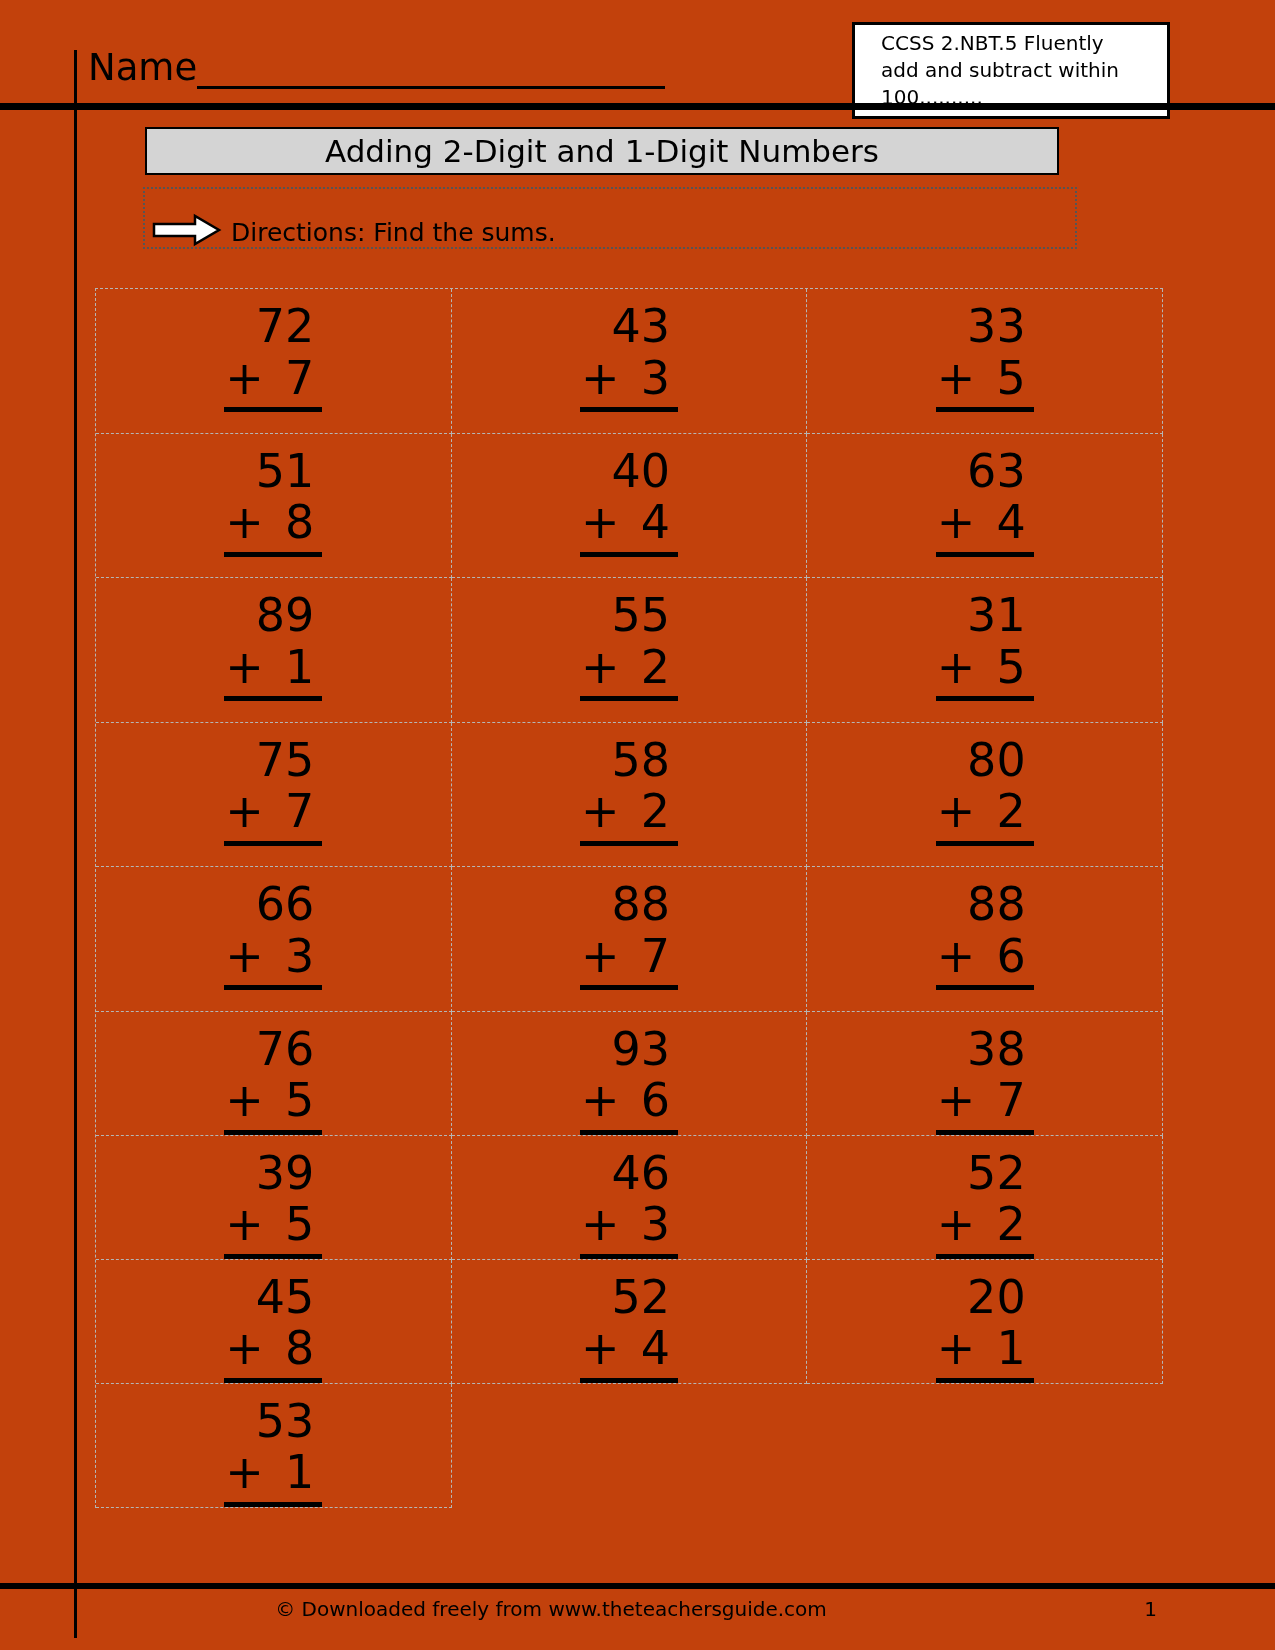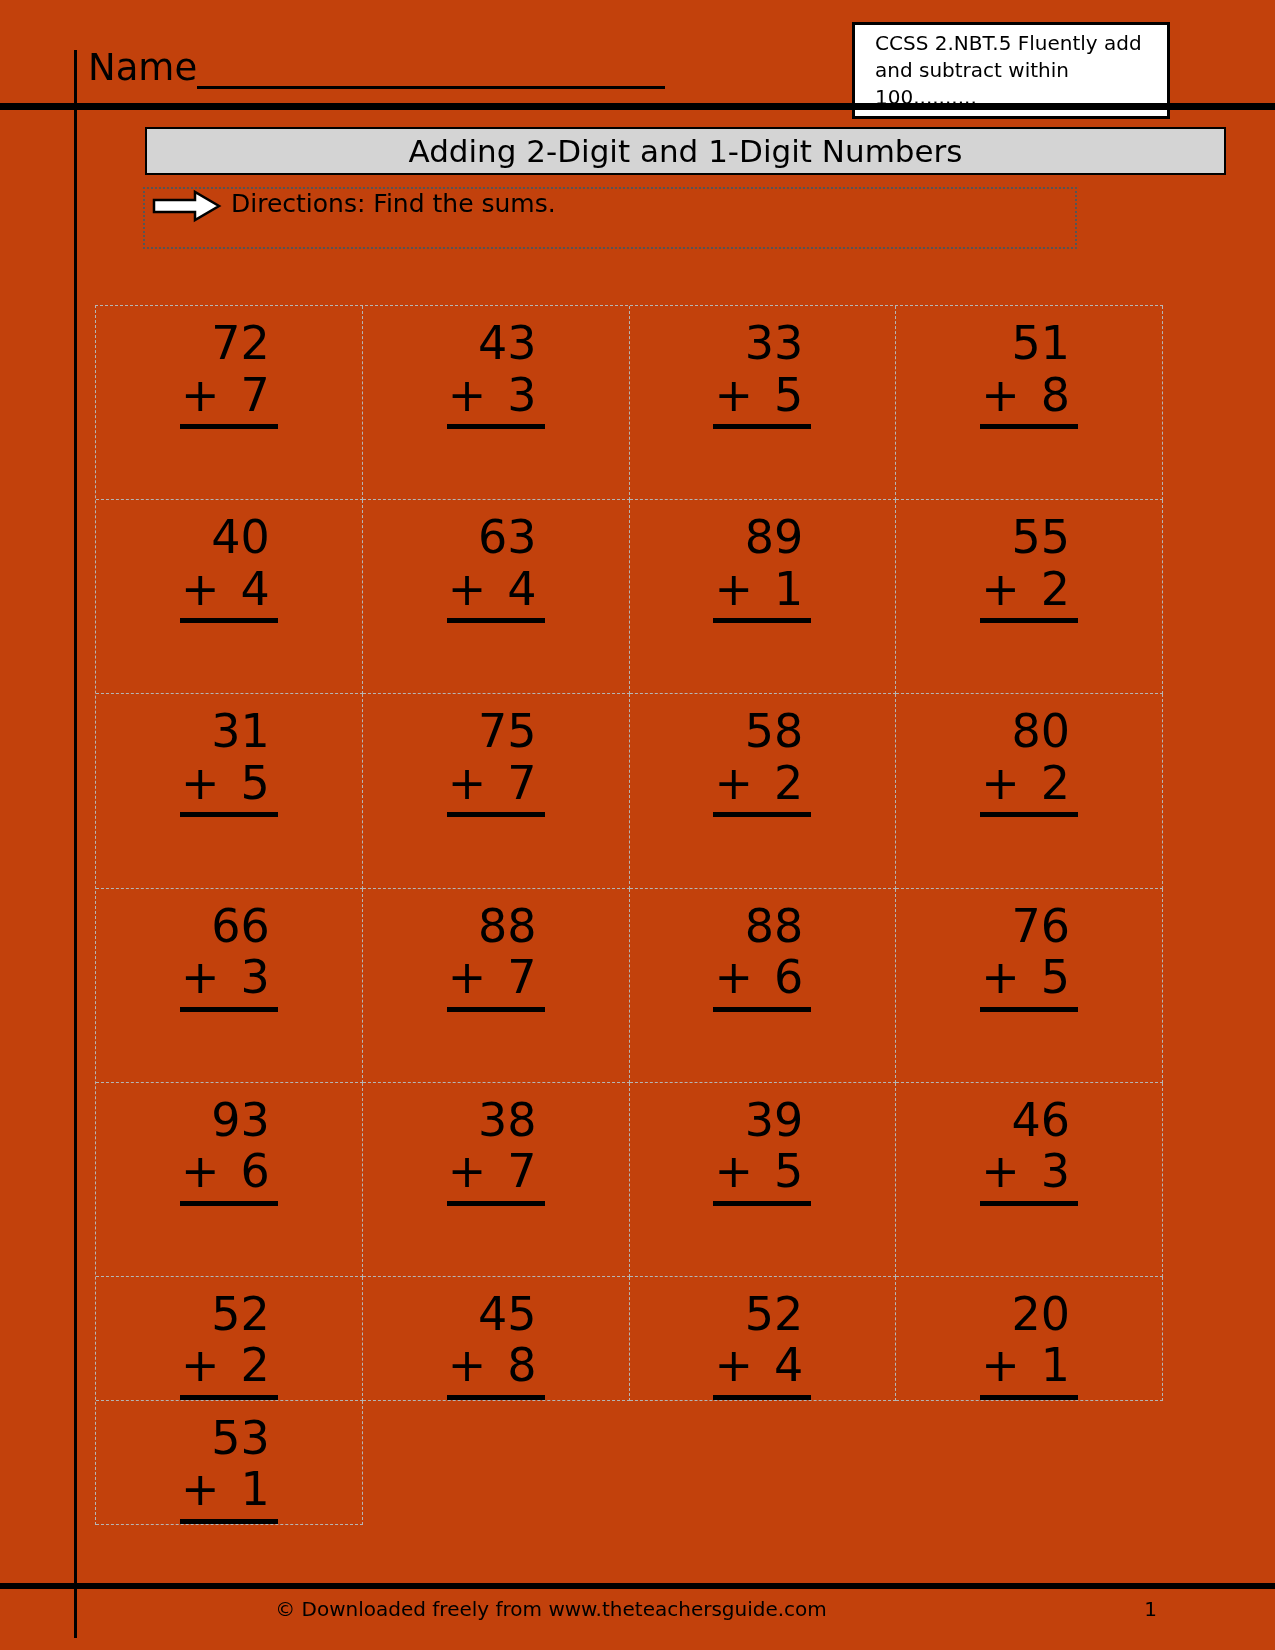--- a/index.html
+++ b/index.html
@@ -10,39 +10,39 @@
   }
   .margin-line { position:absolute; left:74px; top:50px; width:3px; height:1588px; background:#000; }
 
   .name-row { position:absolute; left:88px; top:46px; display:flex; align-items:flex-end; font-size:37px; }
   .name-underline { display:inline-block; width:468px; height:40px; border-bottom:3px solid #000; }
 
   .top-rule { position:absolute; left:0; top:103px; width:1275px; height:7px; background:#000; }
 
   .ccss-box {
     position:absolute; left:852px; top:22px; width:318px; min-height:72px;
-    border:3px solid #000; padding:5px 20px; font-size:20px; line-height:1.35; background:#fff;
+    border:3px solid #000; padding:5px 26px; font-size:20px; line-height:1.35; background:#fff;
   }
 
   .title-bar {
-    position:absolute; left:145px; top:127px; width:1081px; height:48px;
+    position:absolute; left:145px; top:127px; width:914px; height:48px;
     background:#d4d4d4; border:2px solid #000;
     display:flex; align-items:center; justify-content:center; font-size:31px;
   }
 
   .directions-box {
     position:absolute; left:143px; top:187px; width:934px; height:62px;
-    border:2px dotted #555; display:flex; align-items:flex-start; gap:8px; padding-left:6px;
+    border:2px dotted #555; display:flex; align-items:flex-end; gap:8px; padding-left:6px;
   }
   .directions-arrow { flex:0 0 auto; display:flex; align-items:center; }
   .directions-text { font-size:25px; }
 
   .grid {
-    position:absolute; left:95px; top:305px; width:1068px; height:1220px;
-    display:grid; grid-template-columns:repeat(4,1fr); grid-template-rows:repeat(5,1fr);
+    position:absolute; left:95px; top:288px; width:1068px; height:1220px;
+    display:grid; grid-template-columns:repeat(3,1fr); grid-template-rows:repeat(5,1fr);
     border-top:1px dashed #b5b5b5; border-left:1px dashed #b5b5b5;
   }
   .cell {
     border-right:1px dashed #b5b5b5; border-bottom:1px dashed #b5b5b5;
     display:flex; justify-content:center; align-items:flex-start; padding-top:12px;
   }
   .problem { width:98px; font-size:46px; line-height:1.12; font-weight:500; }
   .top-number { text-align:right; padding-right:8px; }
   .addend-row {
     display:flex; justify-content:space-between; align-items:flex-end;

